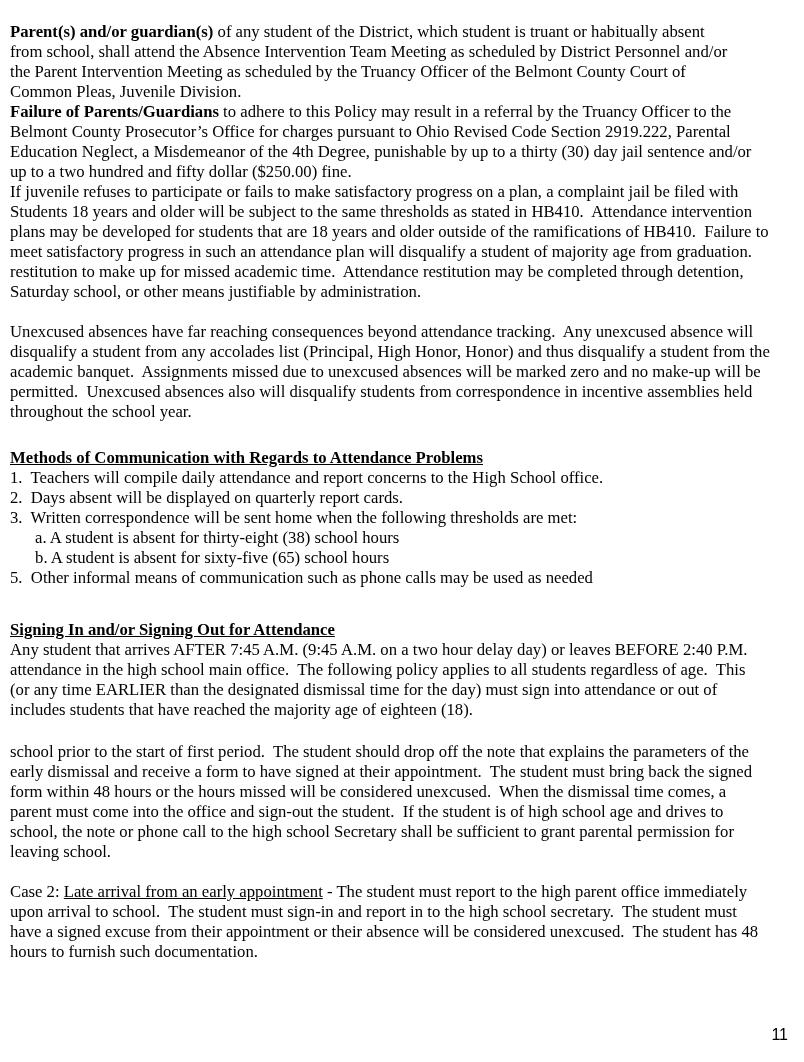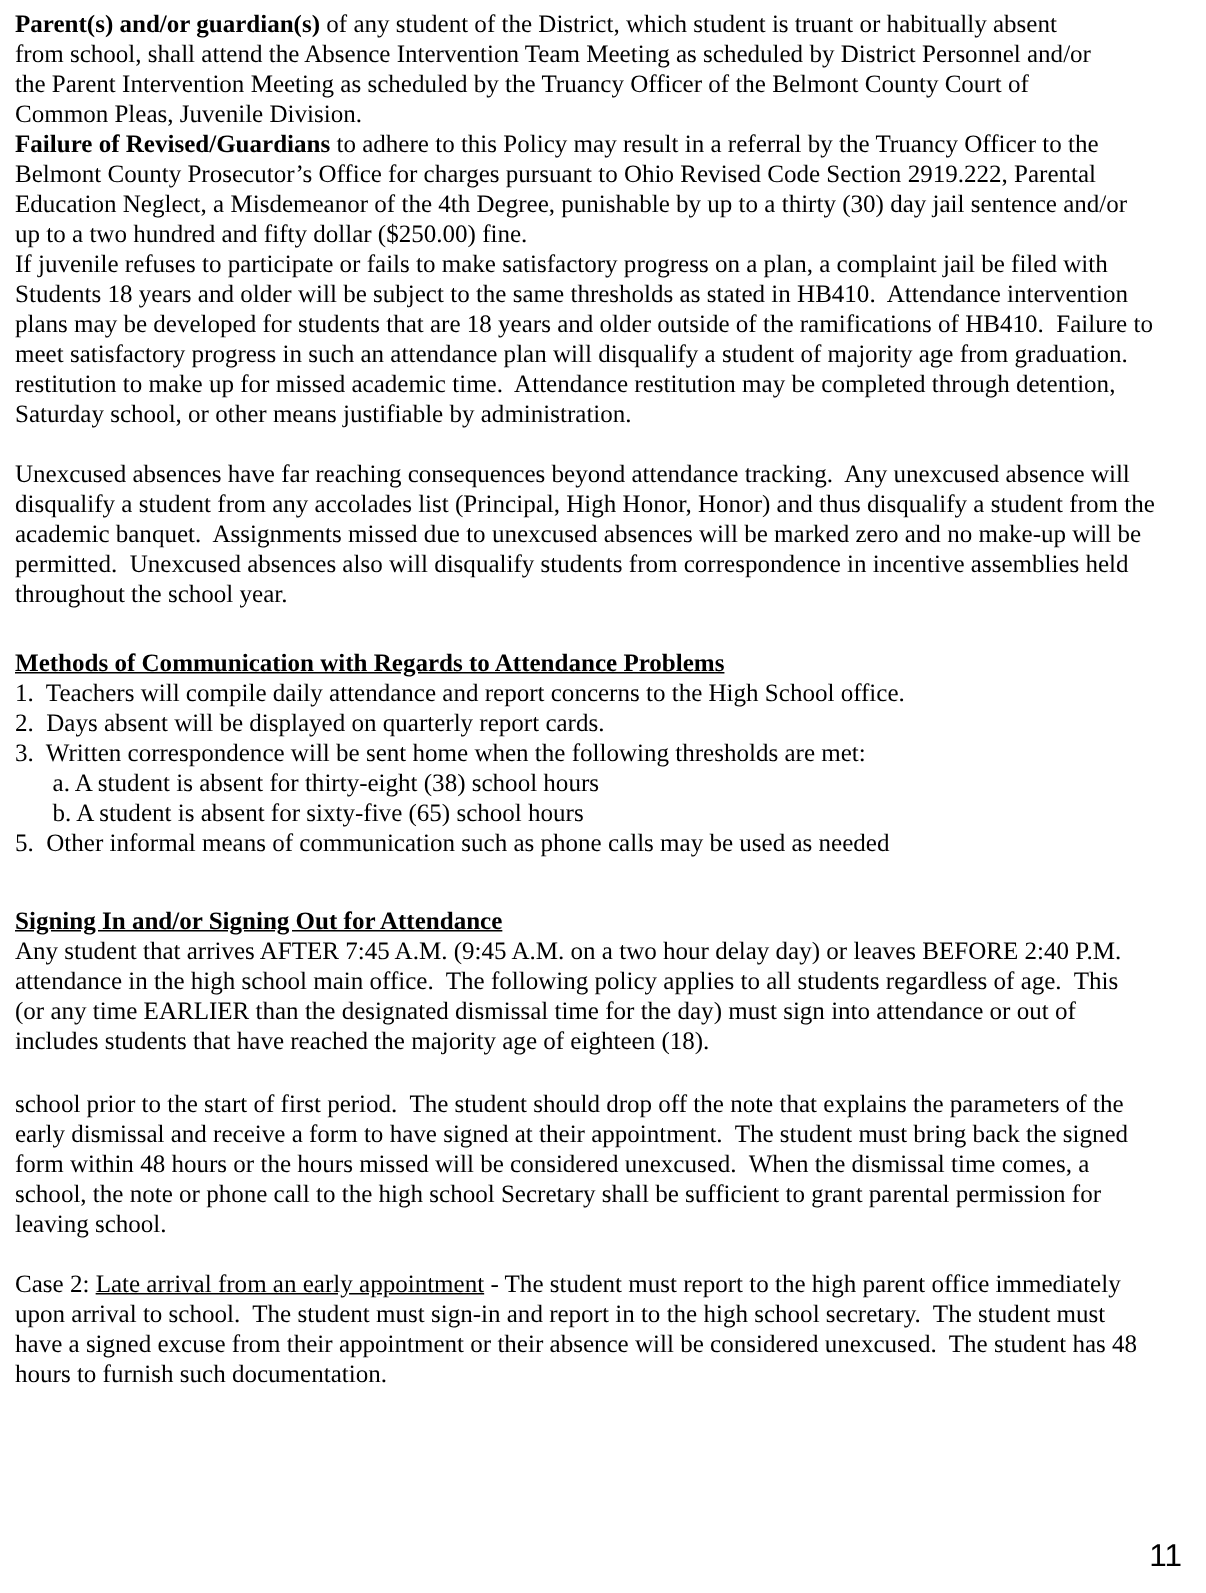--- a/index.html
+++ b/index.html
@@ -12,52 +12,52 @@
     width: 804px;
     height: 1062px;
     background: #ffffff;
     overflow: hidden;
     font-family: "Liberation Serif", serif;
     color: #000000;
   }
   .doc {
     position: absolute;
     left: 10px;
-    top: 6px;
+    top: 22px;
     width: 790px;
     font-size: 16.7px;
     line-height: 20px;
   }
   .block { margin: 0; }
   .line { white-space: pre; }
   .b { font-weight: bold; }
   .u { text-decoration: underline; }
   .spacer { width: 100%; }
   .page-number {
     position: absolute;
     top: 1026px;
     right: 16px;
     font-family: "Liberation Sans", sans-serif;
-    font-size: 21px;
+    font-size: 16px;
     color: #000000;
   }
 </style>
 </head>
 <body>
 
 <div class="page">
   <div class="doc" id="doc">
       <div class="block para">
         <div class="line"><span class="b">Parent(s) and/or guardian(s)</span><span> of any student of the District, which student is truant or habitually absent</span></div>
         <div class="line"><span>from school, shall attend the Absence Intervention Team Meeting as scheduled by District Personnel and/or</span></div>
         <div class="line"><span>the Parent Intervention Meeting as scheduled by the Truancy Officer of the Belmont County Court of</span></div>
         <div class="line"><span>Common Pleas, Juvenile Division.</span></div>
       </div>
       <div class="block para">
-        <div class="line"><span class="b">Failure of Revised/Guardians</span><span> to adhere to this Policy may result in a referral by the Truancy Officer to the</span></div>
+        <div class="line"><span class="b">Failure of Parents/Guardians</span><span> to adhere to this Policy may result in a referral by the Truancy Officer to the</span></div>
         <div class="line"><span>Belmont County Prosecutor’s Office for charges pursuant to Ohio Revised Code Section 2919.222, Parental</span></div>
         <div class="line"><span>Education Neglect, a Misdemeanor of the 4th Degree, punishable by up to a thirty (30) day jail sentence and/or</span></div>
         <div class="line"><span>up to a two hundred and fifty dollar ($250.00) fine.</span></div>
       </div>
       <div class="block para">
         <div class="line"><span>If juvenile refuses to participate or fails to make satisfactory progress on a plan, a complaint jail be filed with</span></div>
       </div>
       <div class="block para">
         <div class="line"><span>Students 18 years and older will be subject to the same thresholds as stated in HB410.  Attendance intervention</span></div>
         <div class="line"><span>plans may be developed for students that are 18 years and older outside of the ramifications of HB410.  Failure to</span></div>
@@ -95,20 +95,21 @@
         <div class="line"><span>Any student that arrives AFTER 7:45 A.M. (9:45 A.M. on a two hour delay day) or leaves BEFORE 2:40 P.M.</span></div>
         <div class="line"><span>attendance in the high school main office.  The following policy applies to all students regardless of age.  This</span></div>
         <div class="line"><span>(or any time EARLIER than the designated dismissal time for the day) must sign into attendance or out of</span></div>
         <div class="line"><span>includes students that have reached the majority age of eighteen (18).</span></div>
       </div>
       <div class="spacer" style="height: 22px;"></div>
       <div class="block para">
         <div class="line"><span>school prior to the start of first period.  The student should drop off the note that explains the parameters of the</span></div>
         <div class="line"><span>early dismissal and receive a form to have signed at their appointment.  The student must bring back the signed</span></div>
         <div class="line"><span>form within 48 hours or the hours missed will be considered unexcused.  When the dismissal time comes, a</span></div>
+        <div class="line"><span>parent must come into the office and sign-out the student.  If the student is of high school age and drives to</span></div>
         <div class="line"><span>school, the note or phone call to the high school Secretary shall be sufficient to grant parental permission for</span></div>
         <div class="line"><span>leaving school.</span></div>
       </div>
       <div class="spacer" style="height: 20px;"></div>
       <div class="block para">
         <div class="line"><span>Case 2: </span><span class="u">Late arrival from an early appointment</span><span> - The student must report to the high parent office immediately</span></div>
         <div class="line"><span>upon arrival to school.  The student must sign-in and report in to the high school secretary.  The student must</span></div>
         <div class="line"><span>have a signed excuse from their appointment or their absence will be considered unexcused.  The student has 48</span></div>
         <div class="line"><span>hours to furnish such documentation.</span></div>
       </div>

